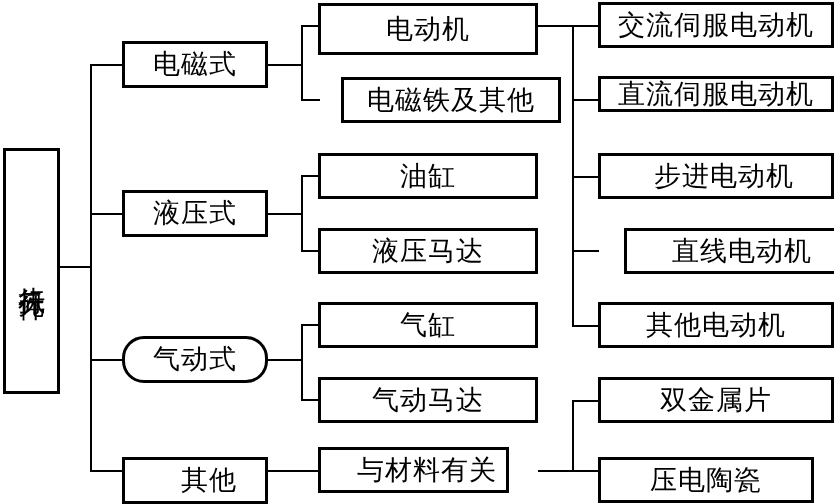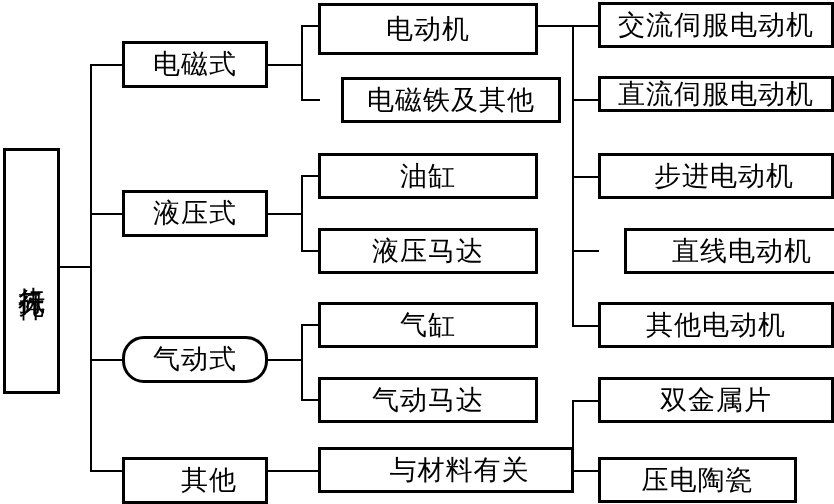--- a/index.html
+++ b/index.html
@@ -129,21 +129,21 @@
   </div>
   <div class="node s-lvl3" style="left:318px; top:228px; width:220px; height:46px;">
     <span class="node-label">液压马达</span>
   </div>
   <div class="node s-lvl3" style="left:318px; top:377px; width:220px; height:46px;">
     <span class="node-label">气动马达</span>
   </div>
   <div class="node s-lvl3" style="left:318px; top:302px; width:220px; height:46px;">
     <span class="node-label">气缸</span>
   </div>
-  <div class="node s-lvl3" style="left:318px; top:447px; width:256px; height:46px;padding-left:27px;">
+  <div class="node s-lvl3" style="left:318px; top:447px; width:191px; height:46px;padding-left:27px;">
     <span class="node-label">与材料有关</span>
   </div>
 
   <div class="node s-lvl4" style="left:598px; top:2px; width:236px; height:46px;">
     <span class="node-label">交流伺服电动机</span>
   </div>
   <div class="node s-lvl4" style="left:598px; top:76px; width:236px; height:36px;">
     <span class="node-label">直流伺服电动机</span>
   </div>
   <div class="node s-lvl4" style="left:598px; top:153px; width:236px; height:46px;padding-left:16px;">
@@ -151,17 +151,17 @@
   </div>
   <div class="node s-lvl4" style="left:624px; top:228px; width:236px; height:46px;">
     <span class="node-label">直线电动机</span>
   </div>
   <div class="node s-lvl4" style="left:598px; top:302px; width:236px; height:46px;">
     <span class="node-label">其他电动机</span>
   </div>
   <div class="node s-lvl4" style="left:598px; top:377px; width:236px; height:46px;">
     <span class="node-label">双金属片</span>
   </div>
-  <div class="node s-lvl4" style="left:598px; top:457px; width:199px; height:46px;">
+  <div class="node s-lvl4" style="left:598px; top:457px; width:216px; height:46px;">
     <span class="node-label">压电陶瓷</span>
   </div>
 
 </div>
 
 </body></html>

